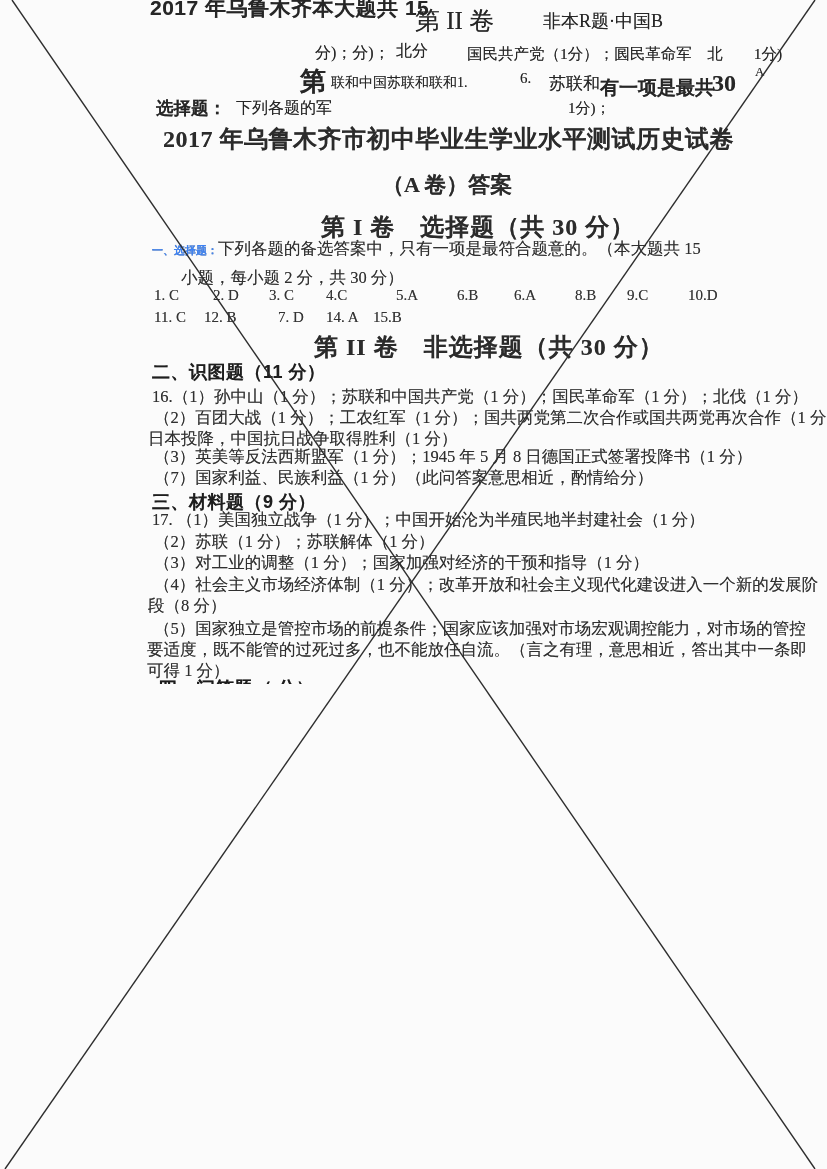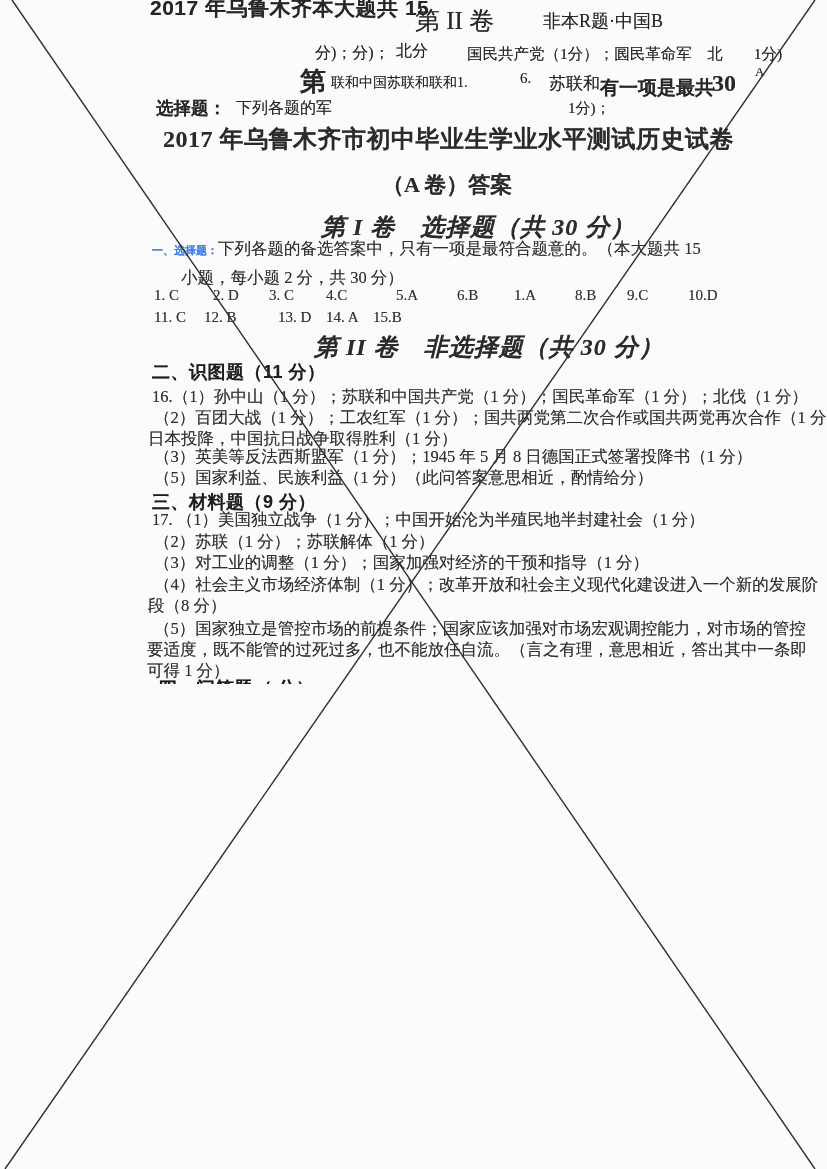--- a/index.html
+++ b/index.html
@@ -28,21 +28,21 @@
   .j-l3e{left:600px;top:75px;font-size:19px;}
   .j-l3f{left:712px;top:70px;font-size:24px;}
   .j-l3g{left:755px;top:64px;font-size:13px;}
   .j-l4a{left:156px;top:96px;font-size:17.5px;}
   .j-l4b{left:236px;top:98px;font-size:16px;}
   .j-l4c{left:568px;top:99px;font-size:15px;}
 
   
   .title{left:163px;top:123px;font-size:24px;letter-spacing:.5px;}
   .subtitle{left:382px;top:170px;font-size:22px;}
-  .h-sec{font-size:24px;letter-spacing:1px;font-style:italic;}
+  .h-sec{font-size:24px;letter-spacing:1px;}
   .h1{left:321px;top:211px;}
   .h2{left:314px;top:331px;}
   .body-line{font-size:16.5px;color:#303030;}
   .para1{left:152px;top:238px;}
   .para2{left:181px;top:267px;}
   .lbl{font-size:11px;color:#3b82f6;}
   .part{font-size:18px;color:#1e1e1e;letter-spacing:.5px;}
   .part2{left:152px;top:360px;}
   .part3{left:152px;top:490px;}
   .ansrow{left:154px;font-size:15px;color:#333;}
@@ -96,31 +96,31 @@
 <div class="abs soft frag j-l4b">下列各题的军</div>
 <div class="abs soft frag j-l4c">1分)；</div>
 
 <div class="abs soft b title">2017 年乌鲁木齐市初中毕业生学业水平测试历史试卷</div>
 <div class="abs soft b subtitle">（A 卷）答案</div>
 <div class="abs soft b h-sec h1">第 I 卷　选择题（共 30 分）</div>
 
 <div class="abs soft body-line para1"><span class="b sans lbl">一、选择题：</span><span>下列各题的备选答案中，只有一项是最符合题意的。（本大题共 15</span></div>
 <div class="abs soft body-line para2">小题，每小题 2 分，共 30 分）</div>
 
-<div class="abs soft ansrow row1"><span class="ans">1. C</span><span class="ans">2. D</span><span class="ans">3. C</span><span class="ans">4.C</span><span class="ans">5.A</span><span class="ans">6.B</span><span class="ans">1.A</span><span class="ans">8.B</span><span class="ans">9.C</span><span class="ans">10.D</span></div>
-<div class="abs soft ansrow row2"><span class="ans">11. C</span><span class="ans">12. B</span><span class="ans">13. D</span><span class="ans">14. A</span><span class="ans">15.B</span></div>
+<div class="abs soft ansrow row1"><span class="ans">1. C</span><span class="ans">2. D</span><span class="ans">3. C</span><span class="ans">4.C</span><span class="ans">5.A</span><span class="ans">6.B</span><span class="ans">6.A</span><span class="ans">8.B</span><span class="ans">9.C</span><span class="ans">10.D</span></div>
+<div class="abs soft ansrow row2"><span class="ans">11. C</span><span class="ans">12. B</span><span class="ans">7. D</span><span class="ans">14. A</span><span class="ans">15.B</span></div>
 
 <div class="abs soft b h-sec h2">第 II 卷　非选择题（共 30 分）</div>
 <div class="abs soft b sans part part2">二、识图题（11 分）</div>
 
 <div class="abs soft body-line q16-1">16.（1）孙中山（1 分）；苏联和中国共产党（1 分）；国民革命军（1 分）；北伐（1 分）</div>
 <div class="abs soft body-line q16-2">（2）百团大战（1 分）；工农红军（1 分）；国共两党第二次合作或国共两党再次合作（1 分）；</div>
 <div class="abs soft body-line q16-3">日本投降，中国抗日战争取得胜利（1 分）</div>
 <div class="abs soft body-line q16-4">（3）英美等反法西斯盟军（1 分）；1945 年 5 月 8 日德国正式签署投降书（1 分）</div>
-<div class="abs soft body-line q16-5">（5）国家利益、民族利益（1 分）（此问答案意思相近，酌情给分）</div>
+<div class="abs soft body-line q16-5">（7）国家利益、民族利益（1 分）（此问答案意思相近，酌情给分）</div>
 
 <div class="abs soft b sans part part3">三、材料题（9 分）</div>
 
 <div class="abs soft body-line q17-1">17. （1）美国独立战争（1 分）；中国开始沦为半殖民地半封建社会（1 分）</div>
 <div class="abs soft body-line q17-2">（2）苏联（1 分）；苏联解体（1 分）</div>
 <div class="abs soft body-line q17-3">（3）对工业的调整（1 分）；国家加强对经济的干预和指导（1 分）</div>
 <div class="abs soft body-line q17-4">（4）社会主义市场经济体制（1 分）；改革开放和社会主义现代化建设进入一个新的发展阶</div>
 <div class="abs soft body-line q17-5">段（8 分）</div>
 <div class="abs soft body-line q17-6">（5）国家独立是管控市场的前提条件；国家应该加强对市场宏观调控能力，对市场的管控</div>
 <div class="abs soft body-line q17-7">要适度，既不能管的过死过多，也不能放任自流。（言之有理，意思相近，答出其中一条即</div>

